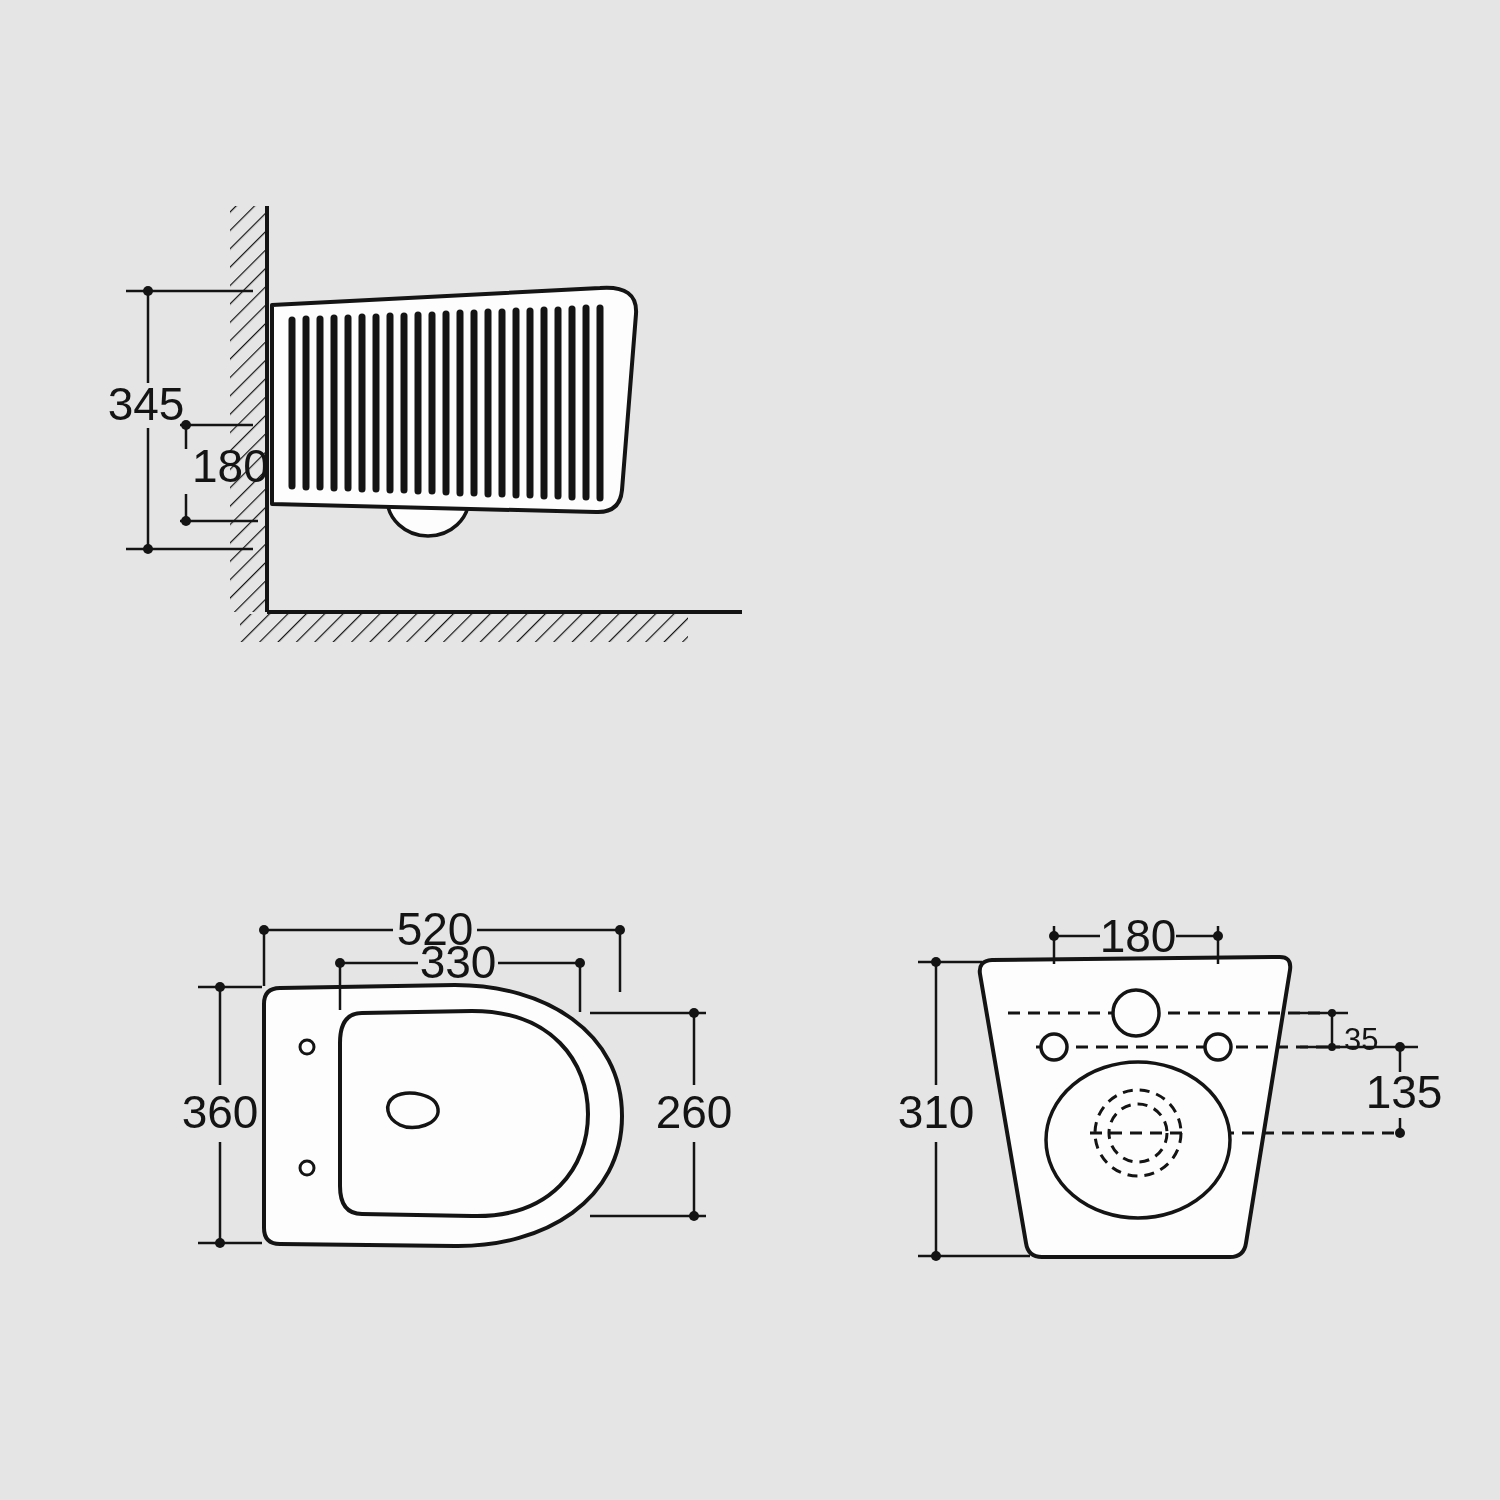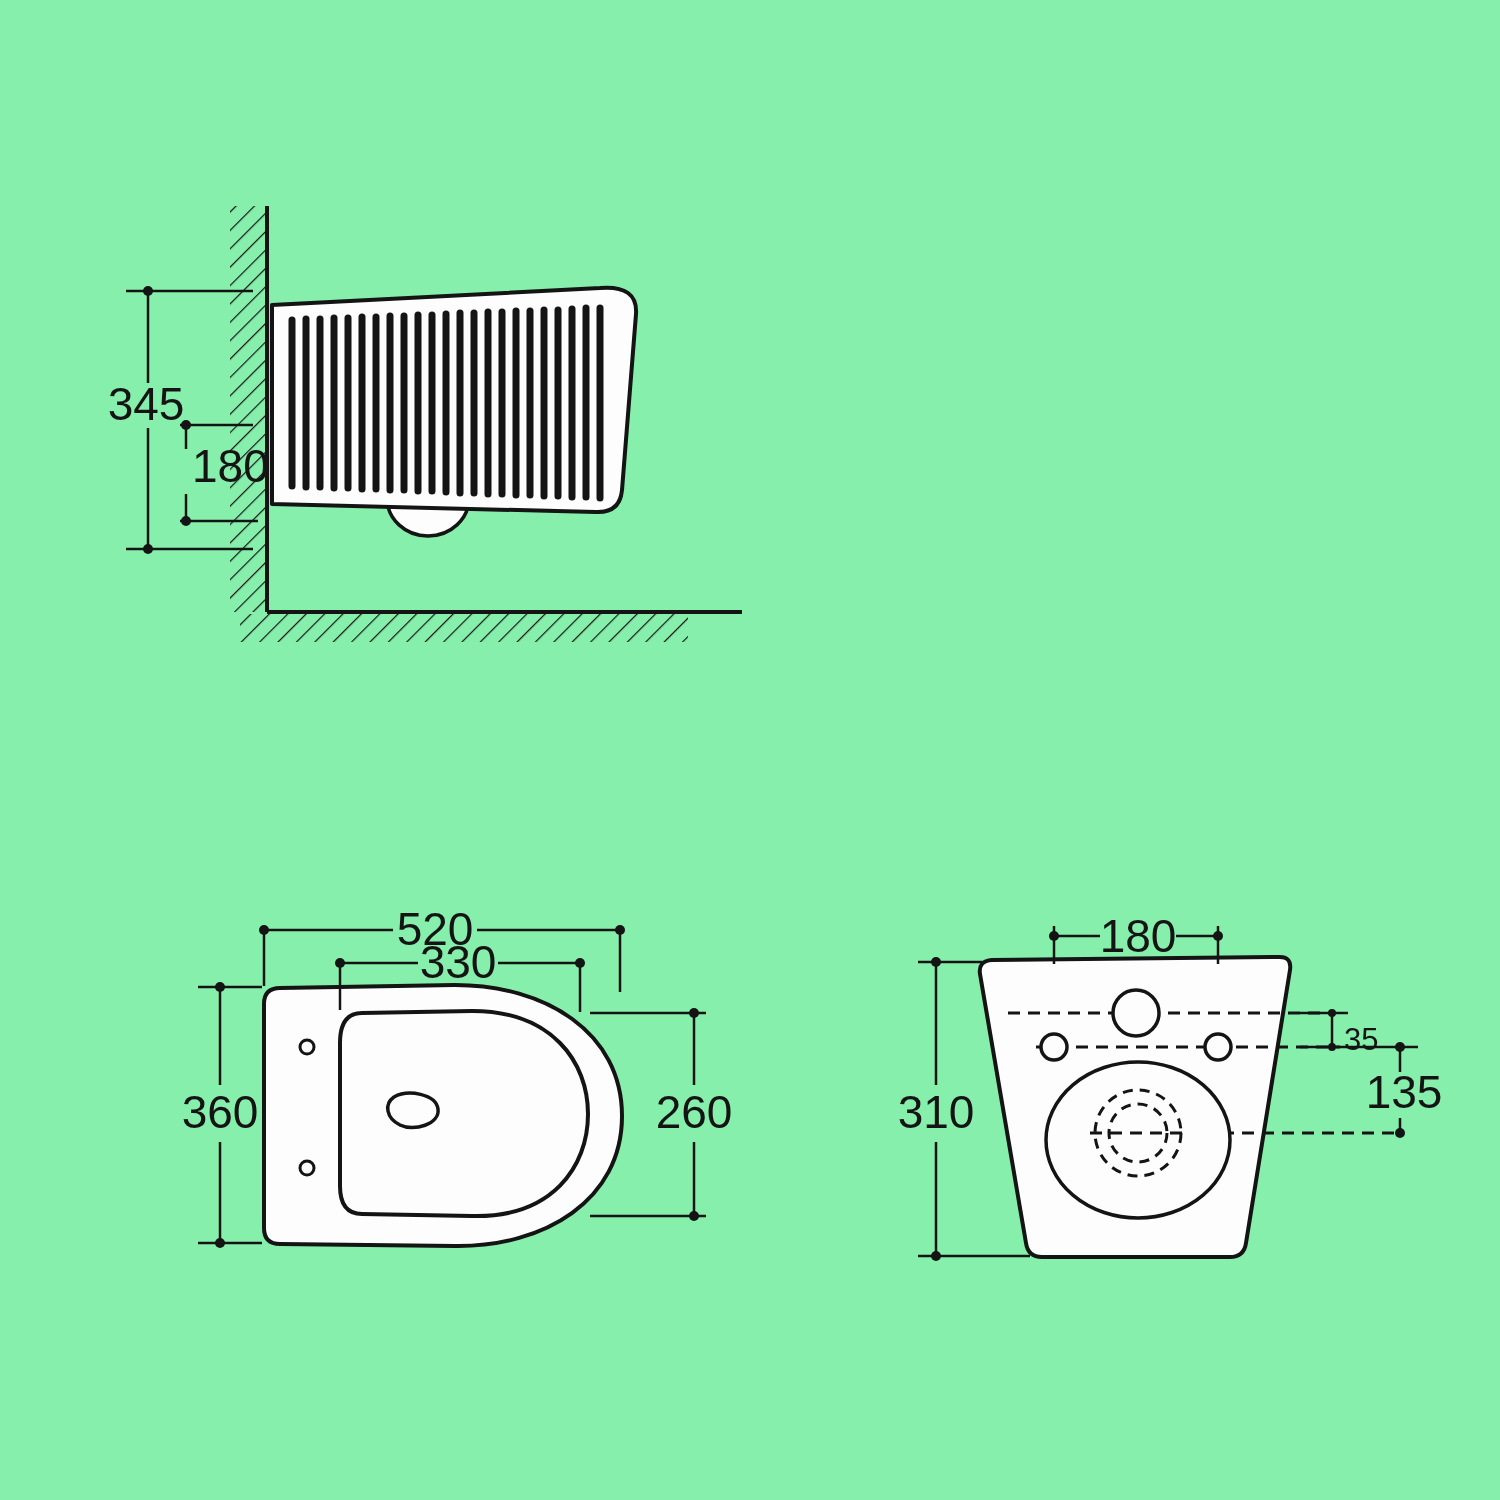--- a/index.html
+++ b/index.html
@@ -4,21 +4,21 @@
 <style>
   html, body {
     margin: 0;
     padding: 0;
     background: #fdfdfd;
   }
   .canvas {
     width: 1500px;
     height: 1500px;
     position: relative;
-    background: #86efac;
+    background: #e5e5e5;
   }
   svg { display: block; }
   text {
     font-family: "Liberation Sans", sans-serif;
     fill: #141414;
   }
   .dim { font-size: 46px; }
   .dim-sm { font-size: 31px; }
 </style>
 </head>

